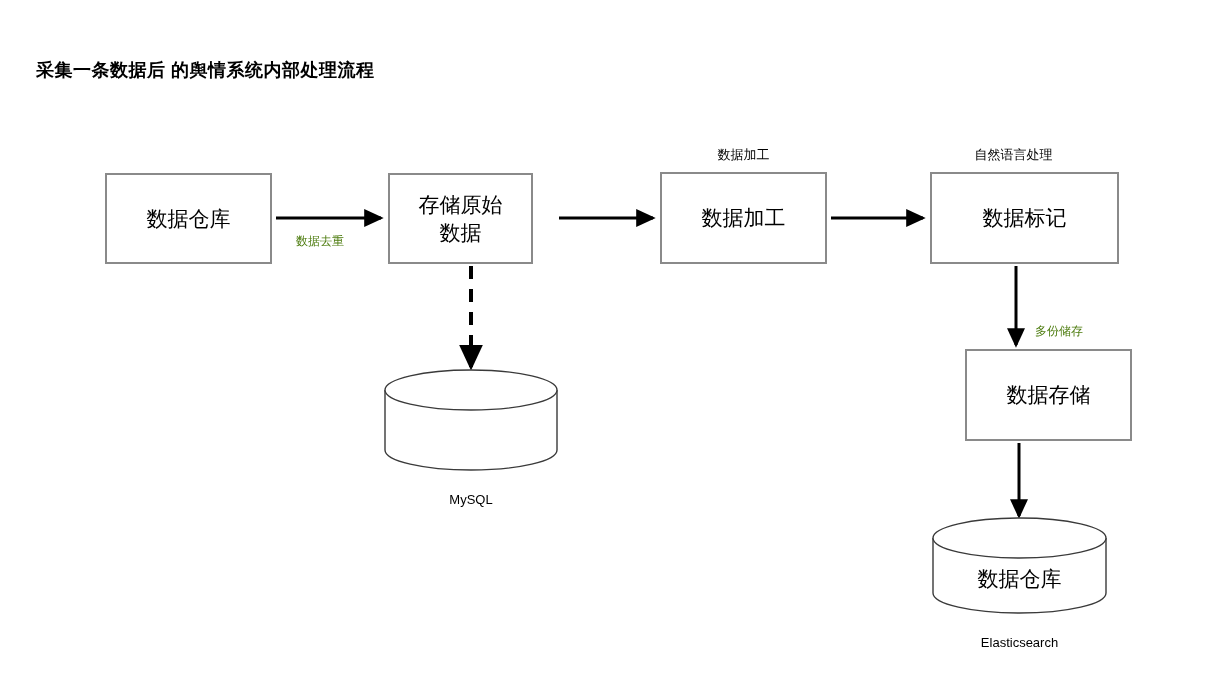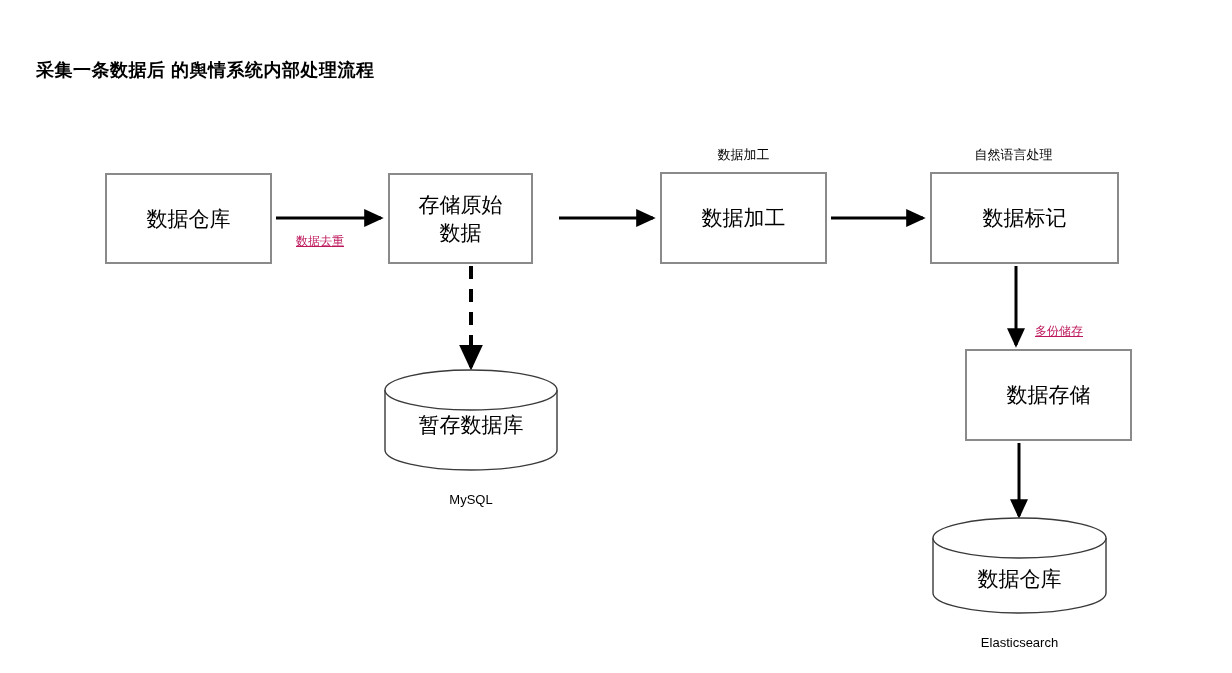--- a/index.html
+++ b/index.html
@@ -44,23 +44,22 @@
     line-height: 1.32;
     color: #000;
   }
   .node-box .label-text {
     display: block;
     white-space: pre-line;
   }
   .edge-label {
     position: absolute;
     font-size: 12px;
-    color: #be185d;
+    color: #4d7c0f;
     white-space: nowrap;
-    text-decoration: underline;
   }
   .node-caption {
     position: absolute;
     font-size: 13px;
     color: #000;
     white-space: nowrap;
     text-align: center;
   }
   .cyl-label {
     position: absolute;
@@ -128,21 +127,20 @@
   </div>
 
   <div class="node-box" style="left:930px; top:172px; width:189px; height:92px;">
     <span class="label-text">数据标记</span>
   </div>
 
   <div class="node-box" style="left:933px; top:349px; width:167px; height:92px;margin-left:32px;">
     <span class="label-text">数据存储</span>
   </div>
 
-  <div class="cyl-label" style="left:385px; top:411px; width:172px;">暂存数据库</div>
 
   <div class="cyl-label" style="left:933px; top:544px; width:173px;margin-top:21px;">数据仓库</div>
 
   <div class="node-caption" style="left:660px; top:146px; width:167px;">数据加工</div>
 
   <div class="node-caption" style="left:930px; top:146px; width:167px;">自然语言处理</div>
 
   <div class="node-caption" style="left:385px; top:492px; width:172px;">MySQL</div>
 
   <div class="node-caption" style="left:933px; top:635px; width:173px;">Elasticsearch</div>

